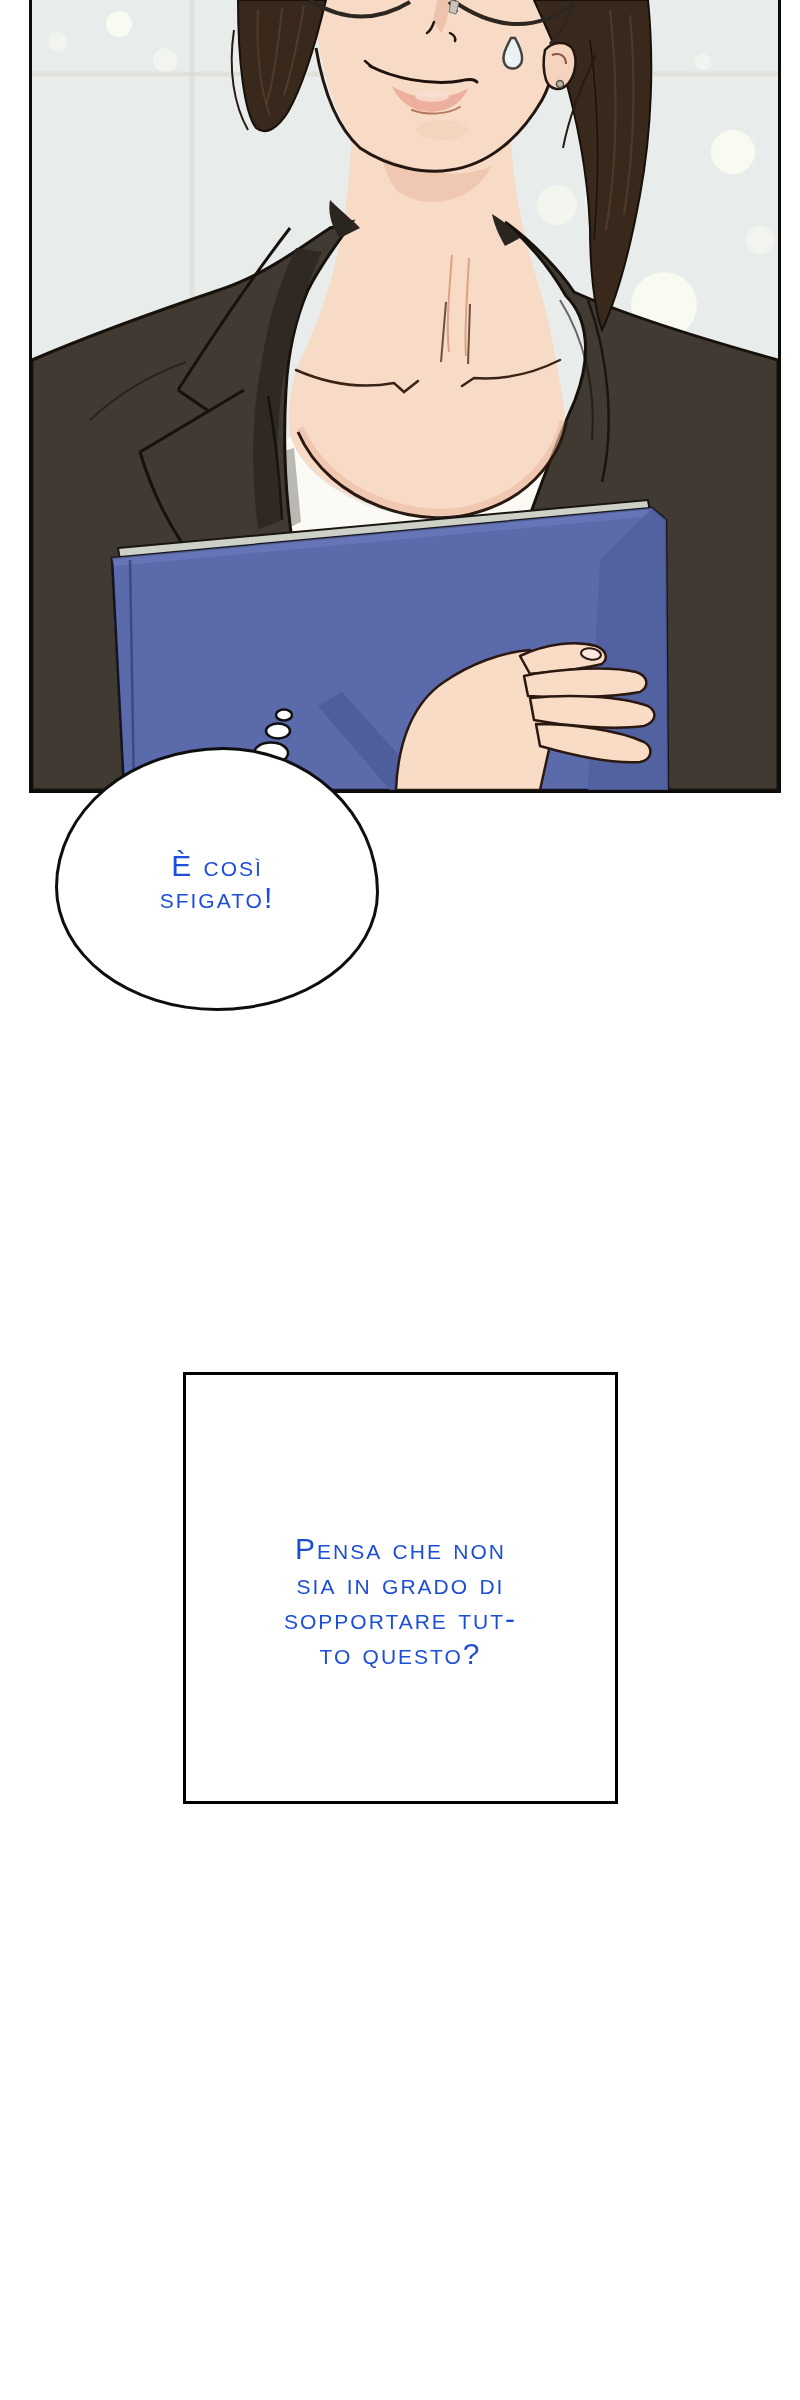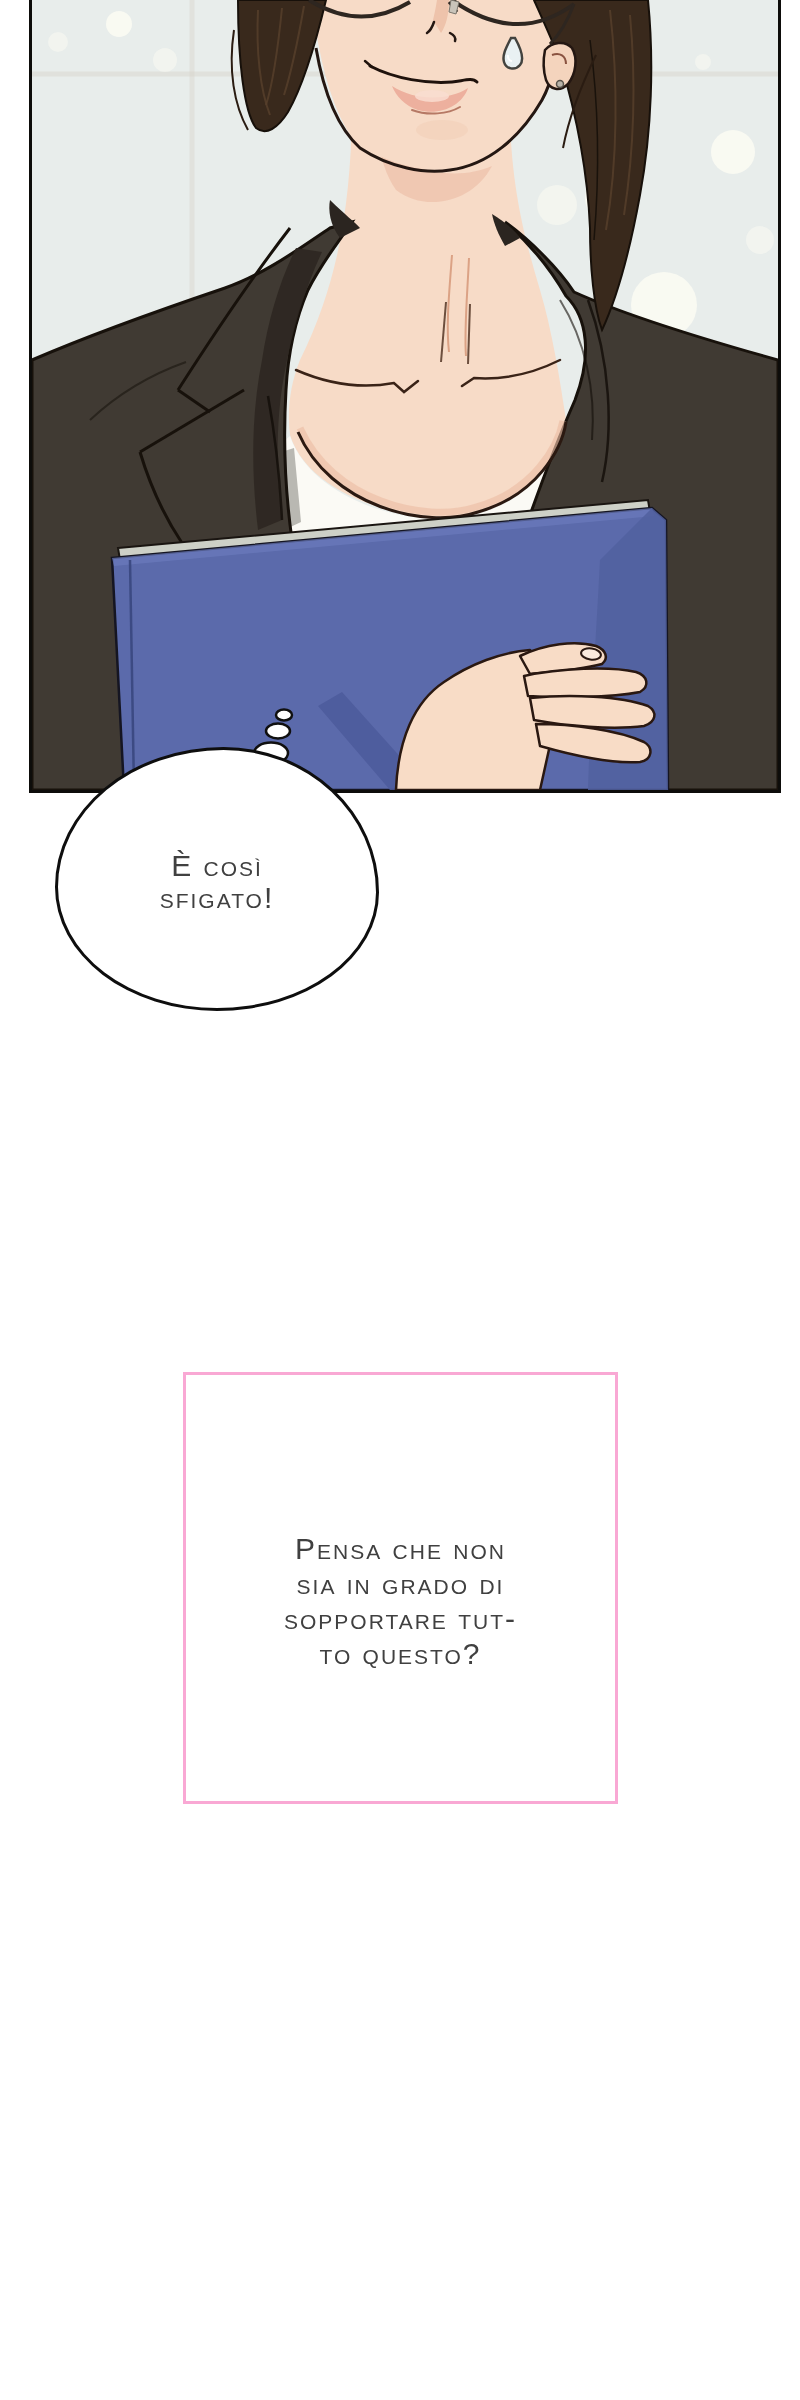--- a/index.html
+++ b/index.html
@@ -8,25 +8,25 @@
   
   #panel1{position:absolute;left:29px;top:0;width:746px;height:790px;
           border-left:3px solid #0d0c0a;border-right:3px solid #0d0c0a;border-bottom:3px solid #0d0c0a;
           background:#e8edeb;overflow:hidden;}
   #panel1 svg{display:block;}
   
   #thought-bubble{position:absolute;left:55px;top:747px;width:324px;height:264px;
           box-sizing:border-box;background:#ffffff;border:3px solid #0e0e0e;
           border-radius:52% 48% 50% 50% / 53% 55% 45% 47%;
           z-index:5;display:flex;align-items:center;justify-content:center;}
-  .comic-text{font-variant:small-caps;color:#404040;text-align:center;white-space:pre-line;}
+  .comic-text{font-variant:small-caps;color:#1d4ed8;text-align:center;white-space:pre-line;}
   #thought-bubble .comic-text{font-size:30px;line-height:32px;letter-spacing:2px;padding-top:6px;}
   
   #panel2{position:absolute;left:183px;top:1372px;width:435px;height:432px;
-          box-sizing:border-box;border:3px solid #f9a8d4;background:#ffffff;
+          box-sizing:border-box;border:3px solid #000000;background:#ffffff;
           display:flex;align-items:center;justify-content:center;}
   #panel2 .comic-text{font-size:30px;line-height:35px;letter-spacing:2px;padding-top:26px;}
 </style>
 </head>
 <body>
 
 <div id="page">
 
   <div id="panel1">
     <svg width="746" height="790" viewBox="32 0 746 790">

